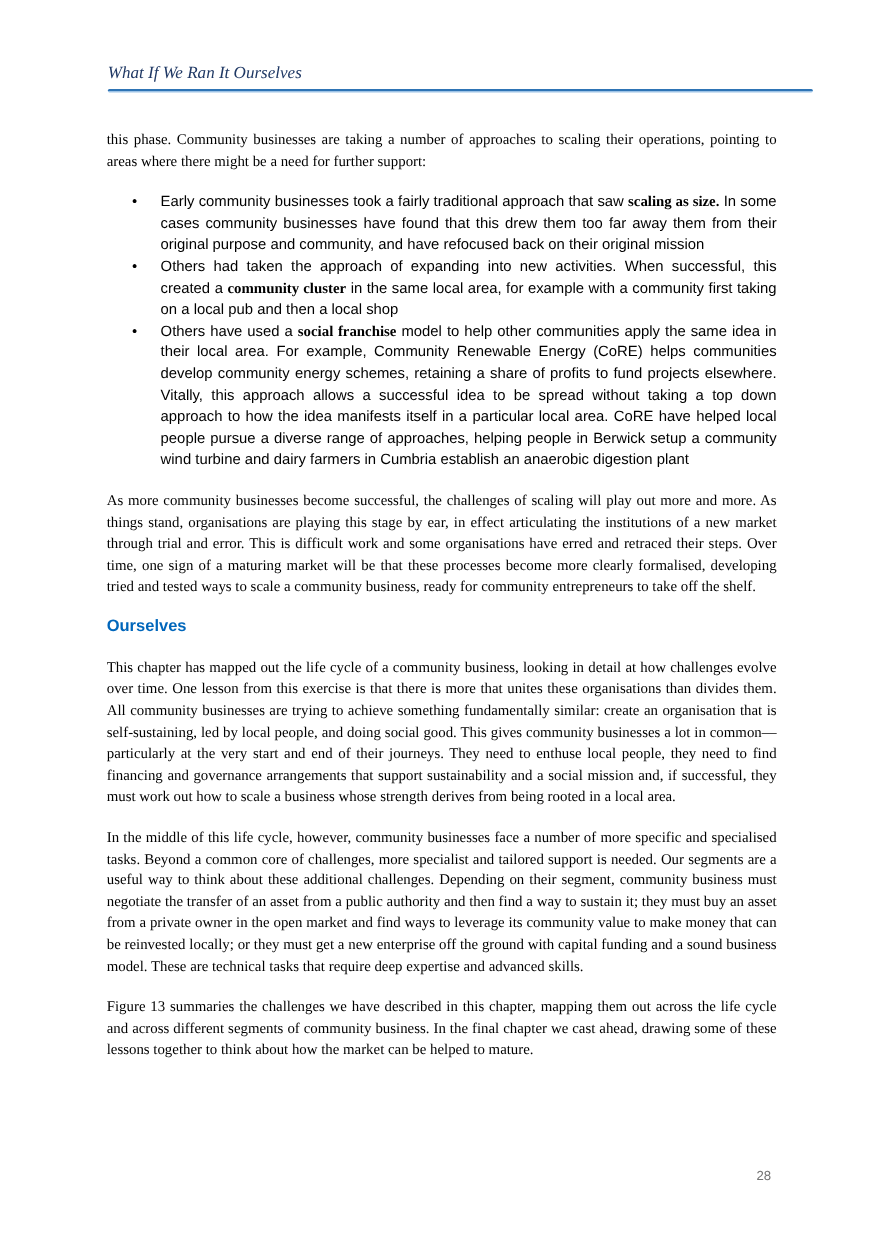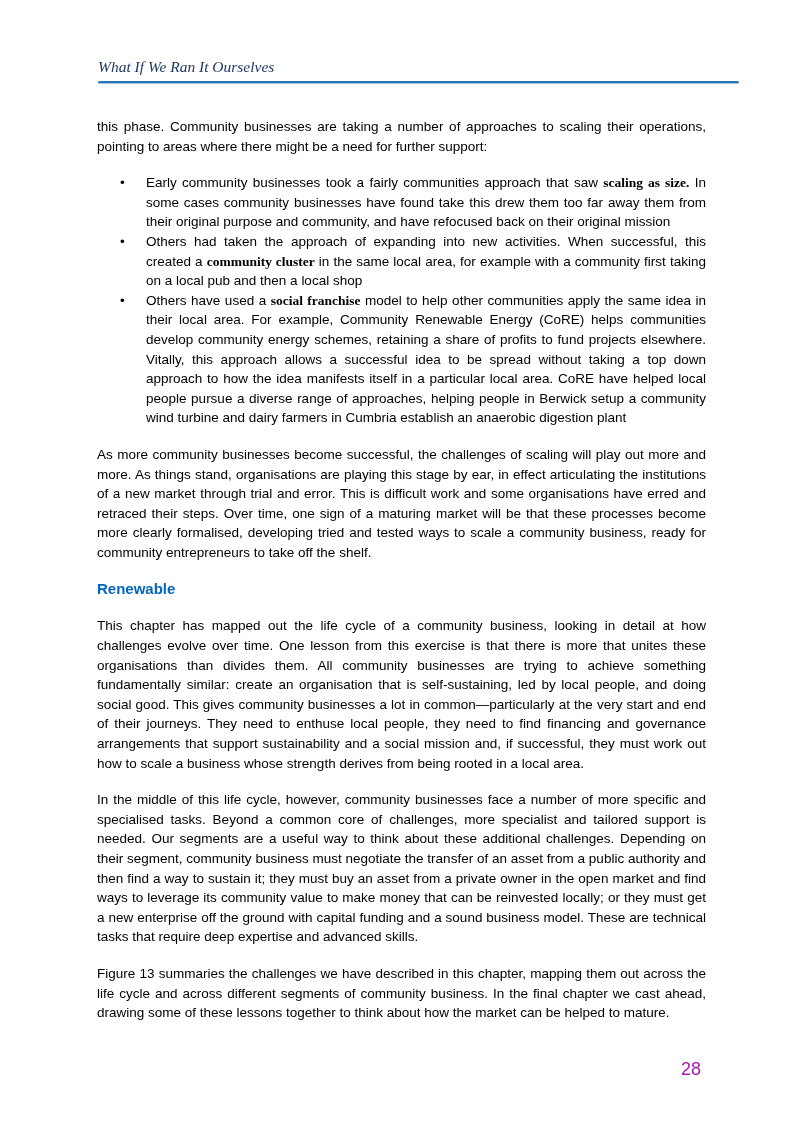--- a/index.html
+++ b/index.html
@@ -37,20 +37,21 @@
   }
   .doc-body {
     margin: 33px 94px 0 97px;
   }
   .doc-body p {
     font-size: 13.5px;
     line-height: 19.6px;
     text-align: justify;
     margin-bottom: 17px;
     color: #000000;
+    font-family: Liberation Serif, serif;
   }
   .doc-body h2 {
     font-size: 15px;
     font-weight: bold;
     color: #0066BB;
     margin: 4px 0 17px 0;
     line-height: 20px;
     text-align: left;
   }
   .doc-body ul {
@@ -70,44 +71,44 @@
     top: 0;
     font-size: 13.5px;
     line-height: 19.6px;
   }
   .run-bold { font-weight: bold; font-family: Liberation Serif, serif; }
   .run-italic { }
   .page-number {
     position: absolute;
     top: 1061px;
     right: 99px;
-    font-size: 18px;
+    font-size: 12px;
     line-height: 17px;
-    color: #a21caf;
+    color: #737373;
   }
 </style>
 </head>
 <body>
 
 <div class="page">
 
   <div class="header">
     <div class="header-title">What If We Ran It Ourselves</div>
     <div class="header-rule"></div>
   </div>
 
   <div class="doc-body">
       <p><span>this phase. Community businesses are taking a number of approaches to scaling their operations, pointing to areas where there might be a need for further support:</span></p>
       <ul>
-        <li><span class="bullet-glyph">•</span><span>Early community businesses took a fairly communities approach that saw </span><span class="run-bold">scaling as size.</span><span> In some cases community businesses have found take this drew them too far away them from their original purpose and community, and have refocused back on their original mission</span></li>
+        <li><span class="bullet-glyph">•</span><span>Early community businesses took a fairly traditional approach that saw </span><span class="run-bold">scaling as size.</span><span> In some cases community businesses have found that this drew them too far away them from their original purpose and community, and have refocused back on their original mission</span></li>
         <li><span class="bullet-glyph">•</span><span>Others had taken the approach of expanding into new activities. When successful, this created a </span><span class="run-bold">community cluster</span><span> in the same local area, for example with a community first taking on a local pub and then a local shop</span></li>
         <li><span class="bullet-glyph">•</span><span>Others have used a </span><span class="run-bold">social franchise</span><span> model to help other communities apply the same idea in their local area. For example, Community Renewable Energy (CoRE) helps communities develop community energy schemes, retaining a share of profits to fund projects elsewhere. Vitally, this approach allows a successful idea to be spread </span><span class="run-italic">without</span><span> taking a top down approach to how the idea manifests itself in a particular local area. CoRE have helped local people pursue a diverse range of approaches, helping people in Berwick setup a community wind turbine and dairy farmers in Cumbria establish an anaerobic digestion plant</span></li>
       </ul>
       <p><span>As more community businesses become successful, the challenges of scaling will play out more and more. As things stand, organisations are playing this stage by ear, in effect articulating the institutions of a new market through trial and error. This is difficult work and some organisations have erred and retraced their steps. Over time, one sign of a maturing market will be that these processes become more clearly formalised, developing tried and tested ways to scale a community business, ready for community entrepreneurs to take off the shelf.</span></p>
-      <h2>Renewable</h2>
+      <h2>Ourselves</h2>
       <p><span>This chapter has mapped out the life cycle of a community business, looking in detail at how challenges evolve over time. One lesson from this exercise is that there is more that unites these organisations than divides them. All community businesses are trying to achieve something fundamentally similar: create an organisation that is self-sustaining, led by local people, and doing social good. This gives community businesses a lot in common—particularly at the very start and end of their journeys. They need to enthuse local people, they need to find financing and governance arrangements that support sustainability and a social mission and, if successful, they must work out how to scale a business whose strength derives from being rooted in a local area.</span></p>
       <p><span>In the middle of this life cycle, however, community businesses face a number of more specific and specialised tasks. Beyond a common core of challenges, more specialist and tailored support is needed. Our segments are a useful way to think about these additional challenges. Depending on their segment, community business must negotiate the transfer of an asset from a public authority and then find a way to sustain it; they must buy an asset from a private owner in the open market and find ways to leverage its community value to make money that can be reinvested locally; or they must get a new enterprise off the ground with capital funding and a sound business model. These are technical tasks that require deep expertise and advanced skills.</span></p>
       <p><span>Figure 13 summaries the challenges we have described in this chapter, mapping them out across the life cycle and across different segments of community business. In the final chapter we cast ahead, drawing some of these lessons together to think about how the market can be helped to mature.</span></p>
     </div>
 
   <div class="page-number">28</div>
 
 </div>
 
 </body></html>

